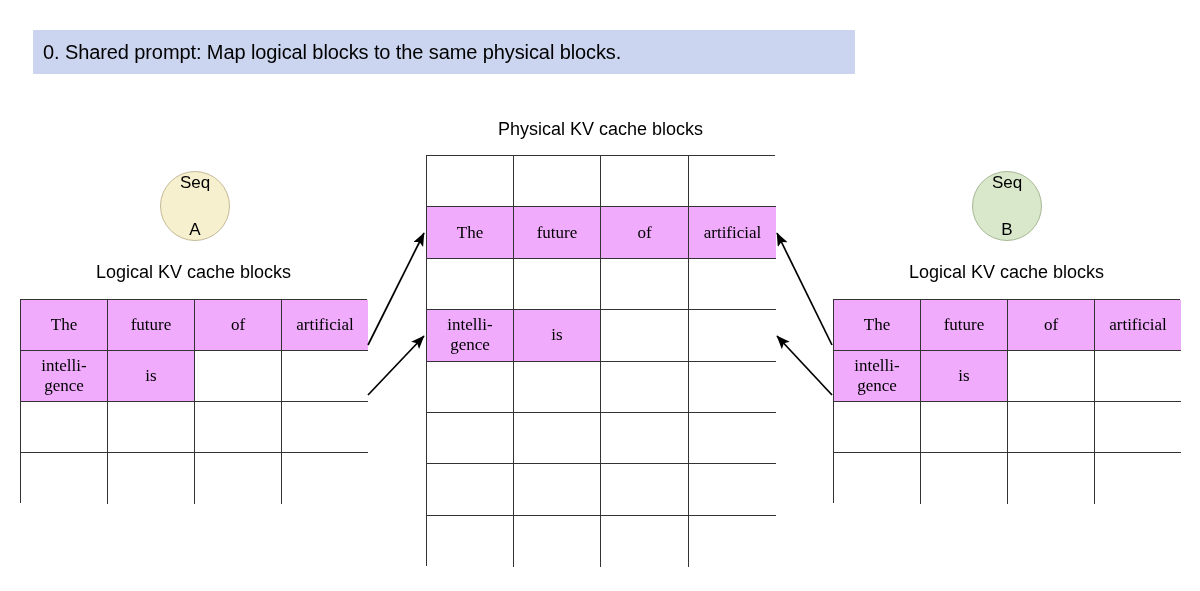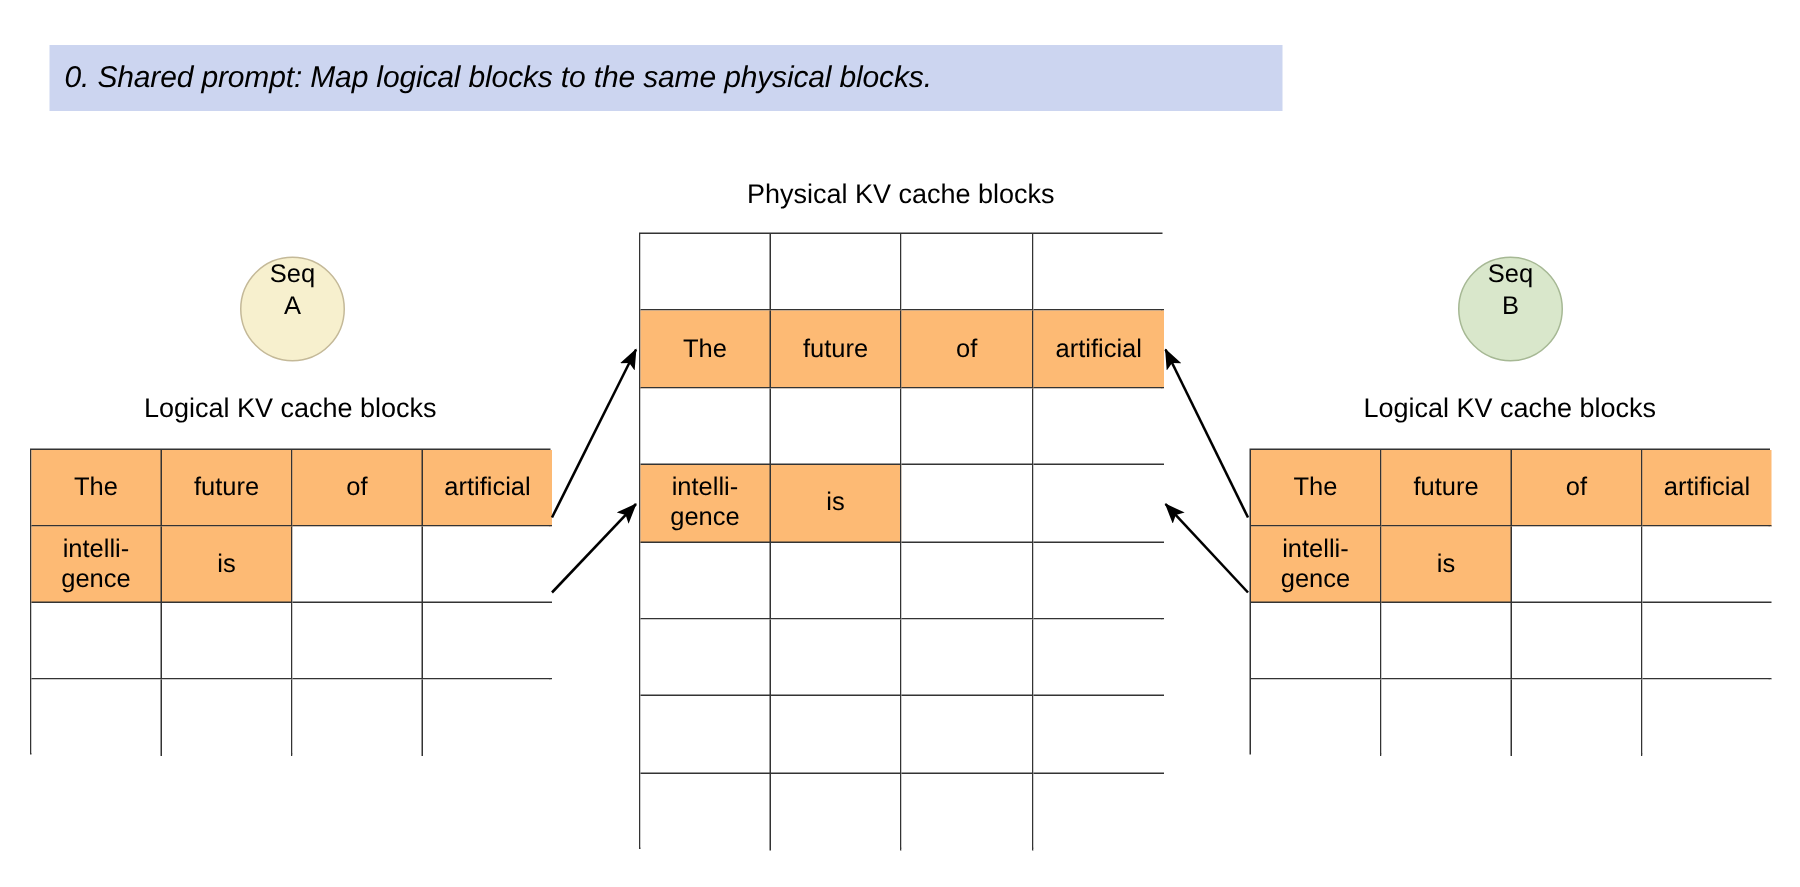--- a/index.html
+++ b/index.html
@@ -27,34 +27,33 @@
     display: flex;
     align-items: center;
     box-sizing: border-box;
     padding-left: 10px;
   }
   #banner-text {
     font-size: 20px;
     line-height: 24px;
     white-space: nowrap;
     letter-spacing: -0.1px;
-    font-style: italic;
   }
 
   
   .seq-circle {
     position: absolute;
     width: 70px;
     height: 70px;
     border-radius: 50%;
     box-sizing: border-box;
     display: flex;
     flex-direction: column;
     align-items: center;
-    justify-content: flex-start;
+    justify-content: space-between;
     font-size: 17px;
     line-height: 21px;
   }
   #seq-a-circle {
     left: 160px;
     top: 171px;
     background: #f7f0ce;
     border: 1.4px solid #c4b998;
   }
   #seq-b-circle {
@@ -91,21 +90,21 @@
     display: flex;
     align-items: center;
     justify-content: center;
     text-align: center;
     font-size: 17px;
     line-height: 20px;
     background: #ffffff;
     overflow: hidden;
     padding: 0 2px;
   }
-  .cell.filled { background: #fdba74; }
+  .cell.filled { background: #f0abfc; font-family: Liberation Serif, serif; }
 
   #grid-left {
     left: 20px;  top: 299px;
     width: 347px; height: 204px;
     grid-template-columns: 87px 87px 87px 86px;
     grid-template-rows: 51px 51px 51px 51px;
   }
   #grid-right {
     left: 833px; top: 299px;
     width: 347px; height: 204px;

